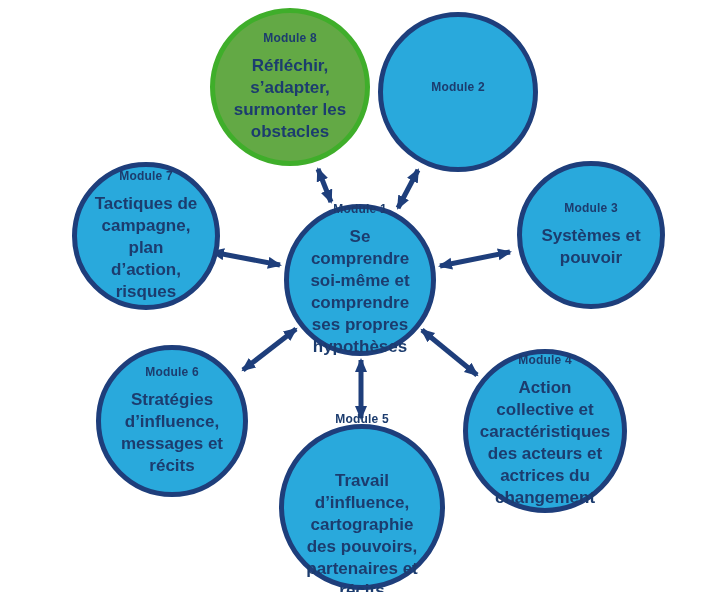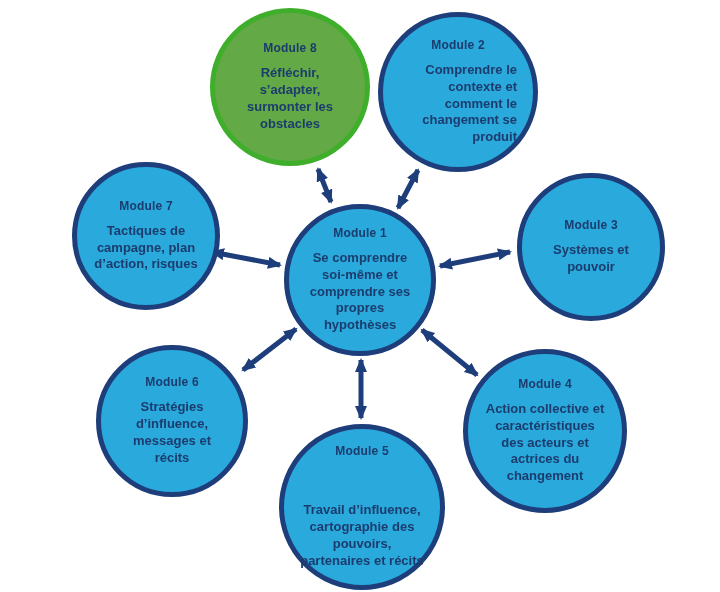--- a/index.html
+++ b/index.html
@@ -44,29 +44,29 @@
   }
   .m-title {
     font-weight: bold;
     font-size: 12px;
     color: #1c3c6e;
     margin-bottom: 10px;
     letter-spacing: 0.2px;
   }
   .m-text {
     font-weight: bold;
-    font-size: 13px;
+    font-size: 17px;
     line-height: 1.3;
     color: #1c3c6e;
   }
   
   #c-module-8 { left: 210px; top: 8px;   width: 160px; height: 158px; }
   #c-module-2 { left: 378px; top: 12px;  width: 160px; height: 160px; text-align: right; }
   #c-module-7 { left: 72px;  top: 162px; width: 148px; height: 148px; }
-  #c-module-3 { left: 517px; top: 173px; width: 148px; height: 148px; }
+  #c-module-3 { left: 517px; top: 161px; width: 148px; height: 148px; }
   #c-module-1 { left: 284px; top: 204px; width: 152px; height: 152px; }
   #c-module-6 { left: 96px; top: 345px; width: 152px; height: 152px; }
   #c-module-4 { left: 463px; top: 349px; width: 164px; height: 164px; }
   #c-module-5 { left: 279px; top: 424px; width: 166px; height: 166px; gap: 34px; }
 </style>
 </head>
 <body>
 
 <div class="stage">
 
@@ -87,21 +87,20 @@
     </g>
   </svg>
 
   <div class="circle green" id="c-module-8">
     <div class="m-title">Module 8</div>
     <div class="m-text">Réfléchir, s’adapter, surmonter les obstacles</div>
   </div>
 
   <div class="circle blue" id="c-module-2">
     <div class="m-title">Module 2</div>
-    <div class="m-text">Comprendre le contexte et comment le changement se produit</div>
   </div>
 
   <div class="circle blue" id="c-module-7">
     <div class="m-title">Module 7</div>
     <div class="m-text">Tactiques de campagne, plan d’action, risques</div>
   </div>
 
   <div class="circle blue" id="c-module-3">
     <div class="m-title">Module 3</div>
     <div class="m-text">Systèmes et pouvoir</div>

